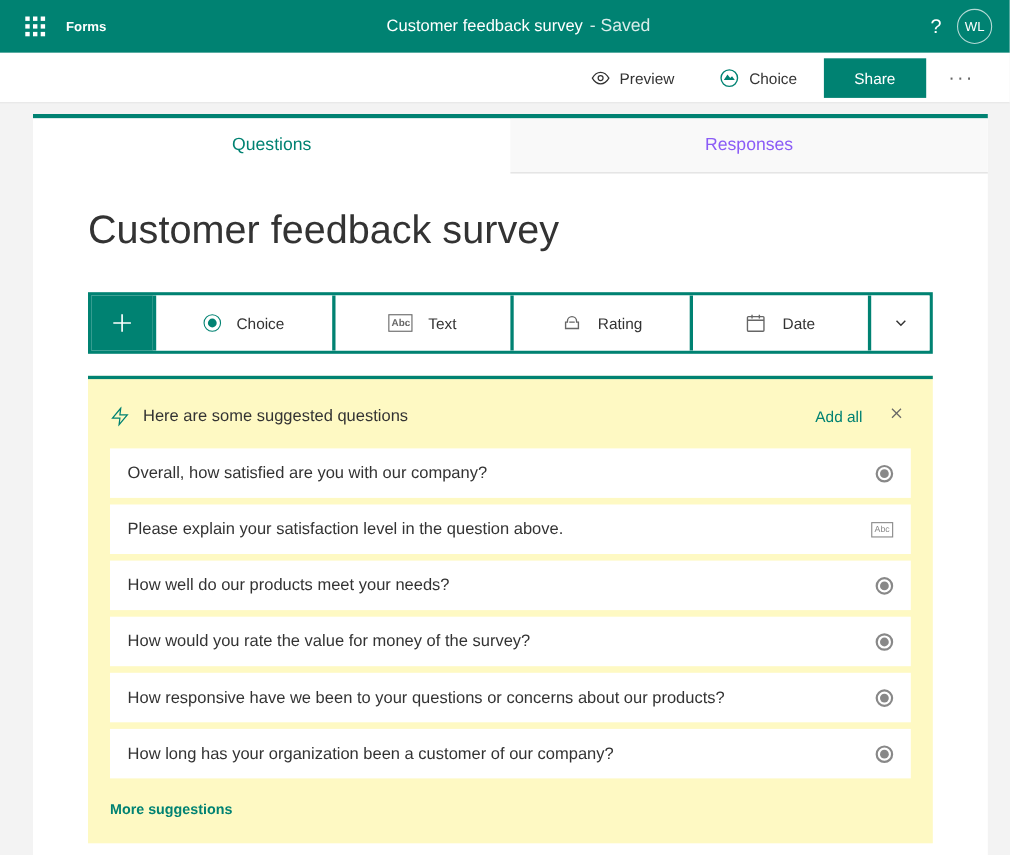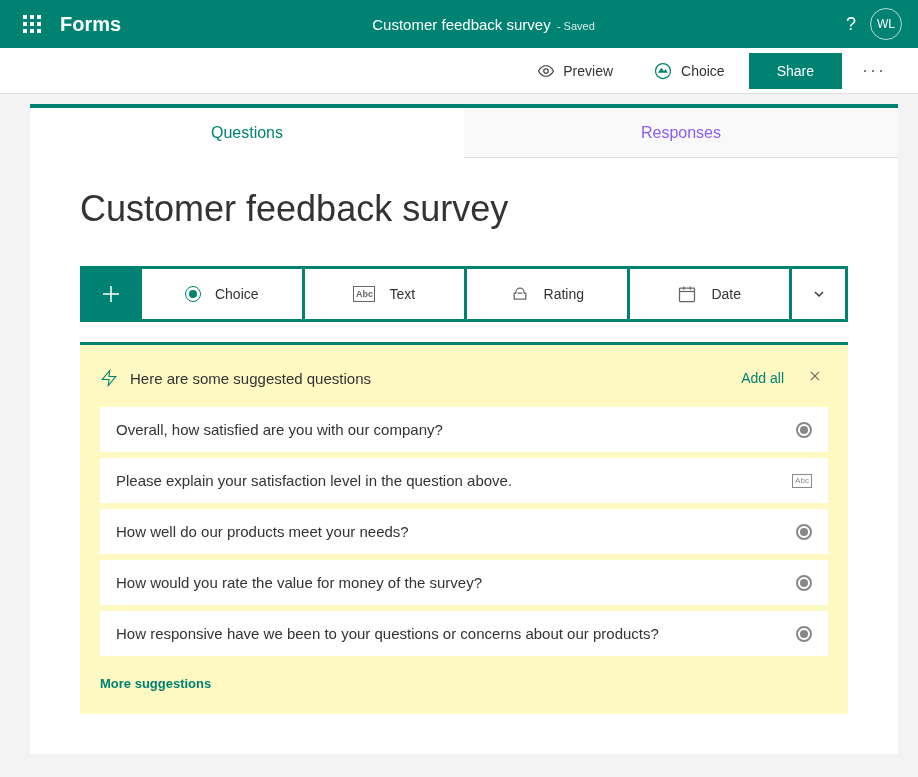--- a/index.html
+++ b/index.html
@@ -35,31 +35,31 @@
       grid-template-columns: repeat(3, 4px);
       grid-template-rows: repeat(3, 4px);
       gap: 3px;
     }
     .waffle-grid span {
       background: white;
       width: 4px;
       height: 4px;
     }
     .app-name {
-      font-size: 20px;
+      font-size: 12px;
       font-weight: 600;
       margin-left: 4px;
     }
     .title-area {
       flex: 1;
       text-align: center;
       font-size: 15px;
     }
     .title-status {
-      font-size: 11px;
+      font-size: 16px;
       opacity: 0.85;
       margin-left: 2px;
       text-align: right;
     }
     .top-right {
       display: flex;
       align-items: center;
       gap: 14px;
       padding-right: 8px;
     }
@@ -431,19 +431,23 @@
               <span class="sug-icon-radio"></span>
             </div>
             <div class="suggestion-item">
               <span>How would you rate the value for money of the survey?</span>
               <span class="sug-icon-radio"></span>
             </div>
             <div class="suggestion-item">
               <span>How responsive have we been to your questions or concerns about our products?</span>
               <span class="sug-icon-radio"></span>
             </div>
+            <div class="suggestion-item">
+              <span>How long has your organization been a customer of our company?</span>
+              <span class="sug-icon-radio"></span>
+            </div>
           </div>
         <div class="more-suggestions">More suggestions</div>
       </div>
 
     </div>
   </div>
 </div>
 
 </body></html>

